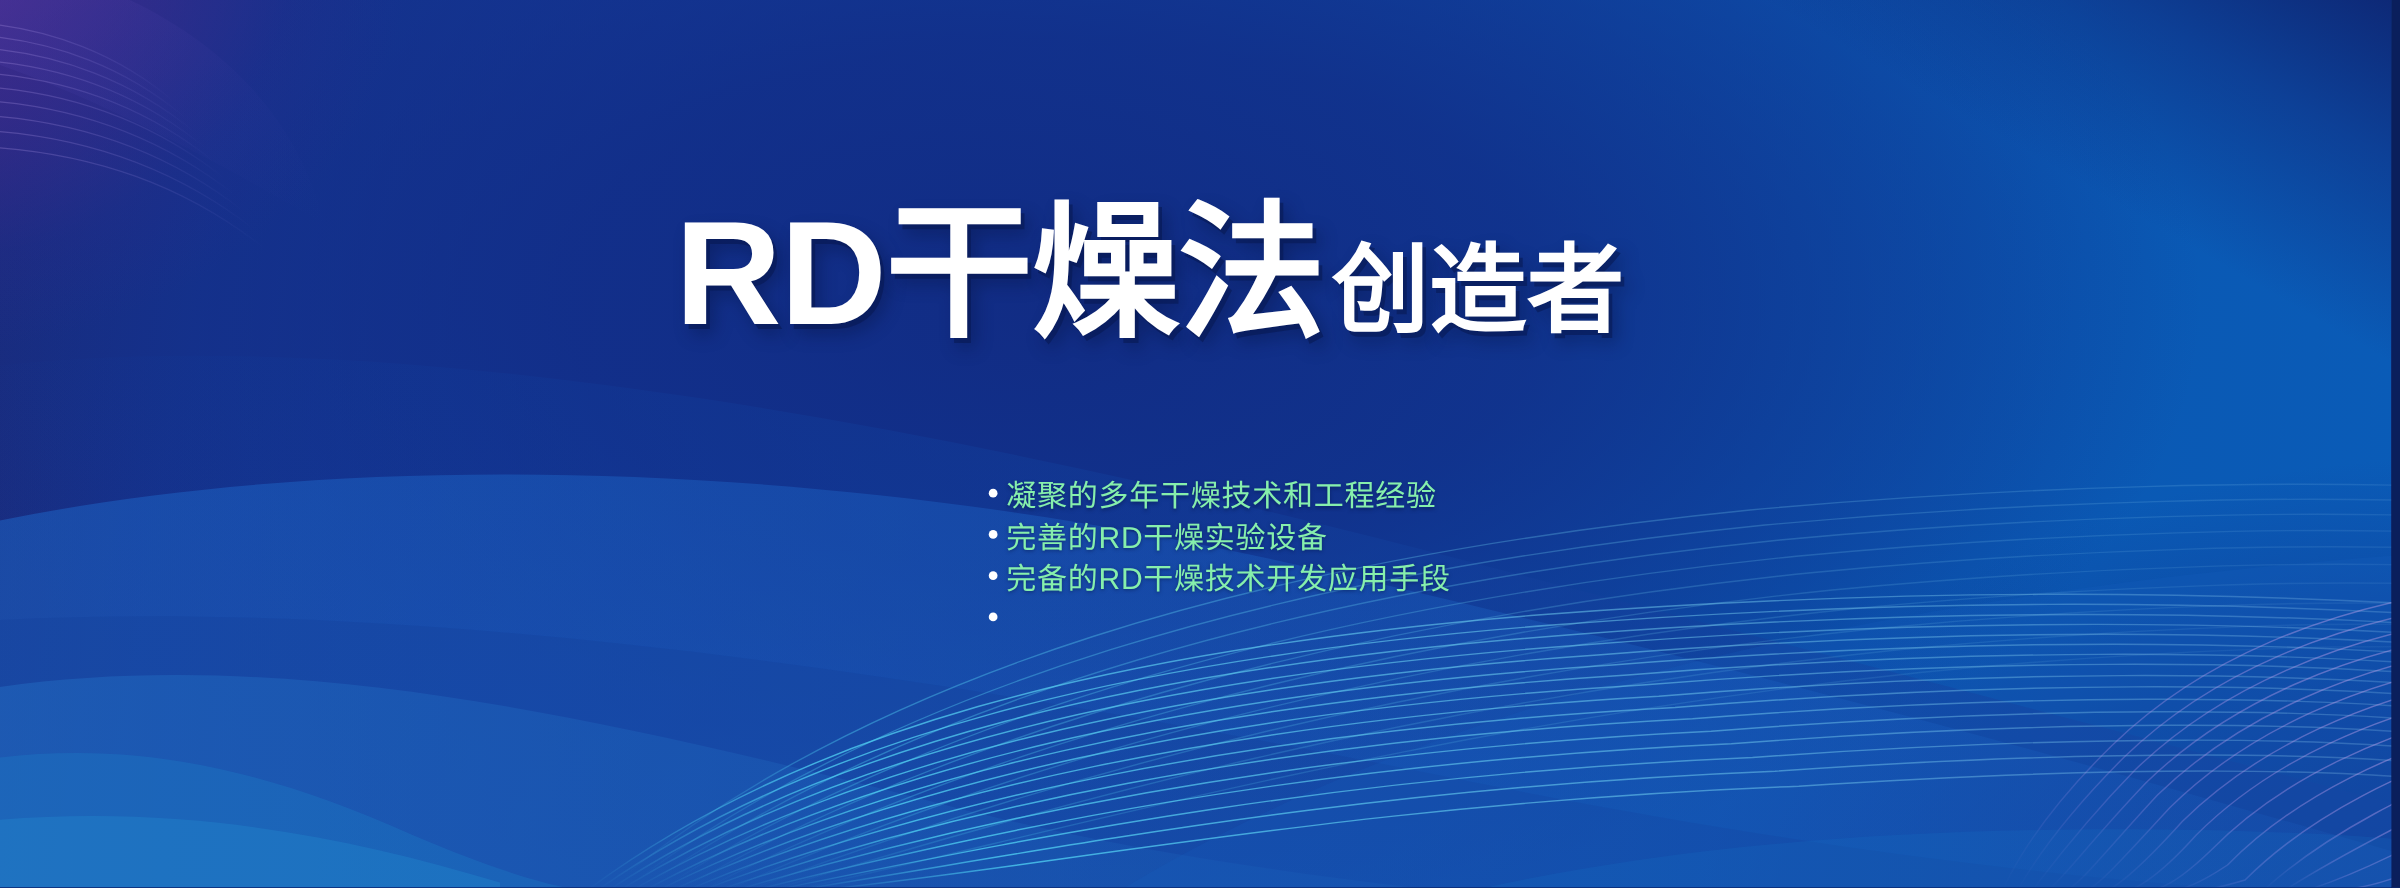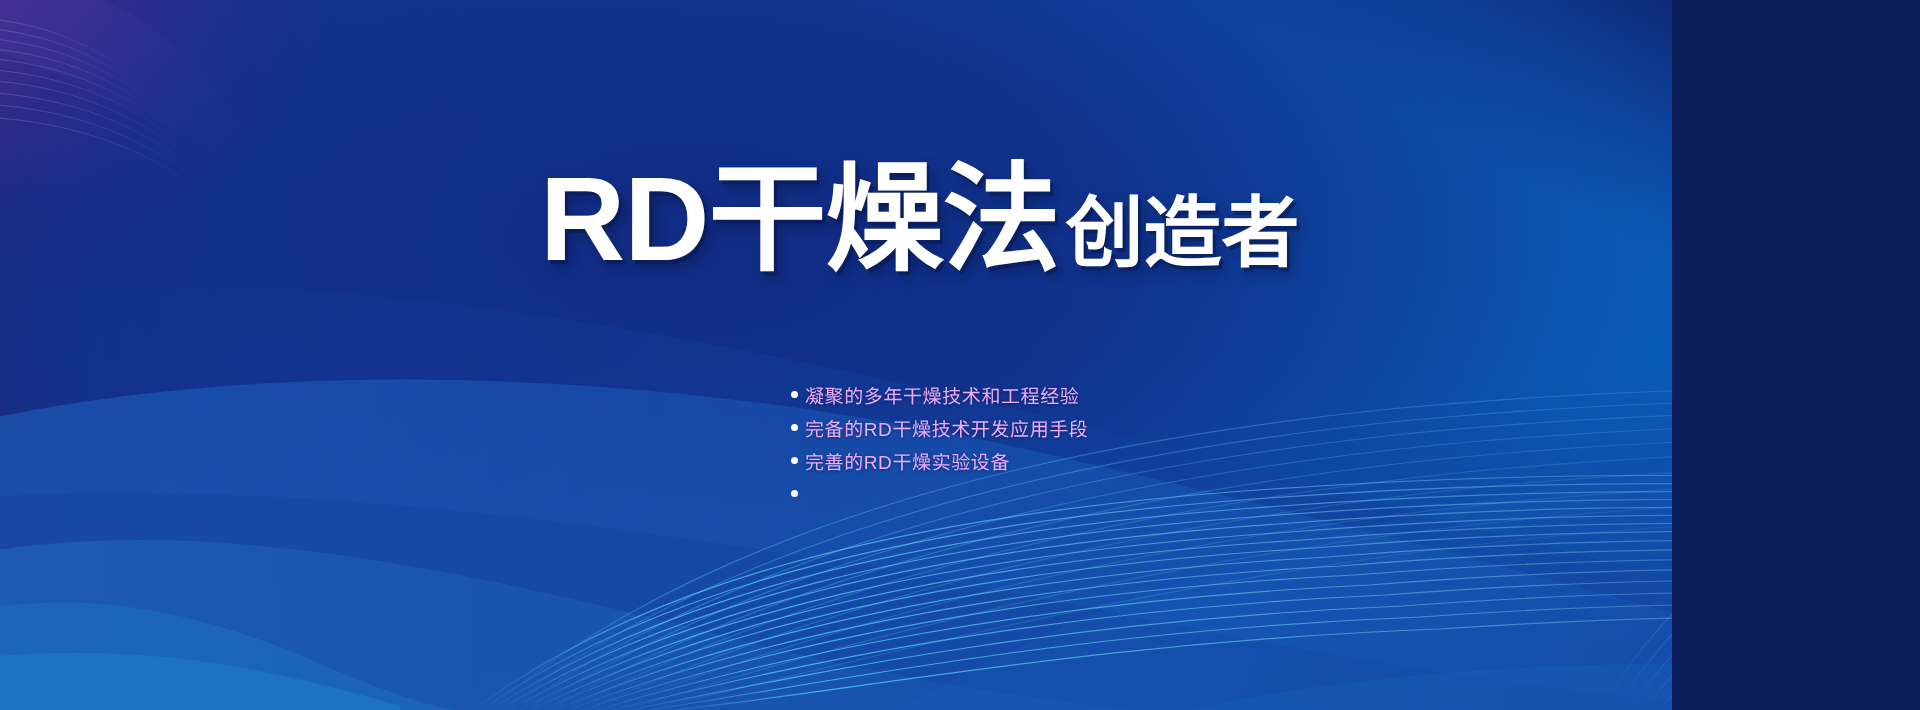--- a/index.html
+++ b/index.html
@@ -5,21 +5,21 @@
 <style>
   html, body {
     margin: 0;
     padding: 0;
     background: #0a1f5c;
   }
   * { box-sizing: border-box; }
 
   .banner {
     position: relative;
-    width: 1672px;
+    width: 1913px;
     height: 710px;
     overflow: hidden;
     font-family: "Liberation Sans", "DejaVu Sans", sans-serif;
     background: #123b8f;
   }
 
   
   .bg-layer {
     position: absolute;
     inset: 0;
@@ -125,22 +125,22 @@
     top: 378px;
     margin: 0;
     padding: 0;
     list-style: none;
   }
 
   .bullet-item {
     display: flex;
     align-items: center;
     height: 33px;
-    color: #f0abfc;
-    font-size: 19px;
+    color: #86efac;
+    font-size: 24px;
     font-weight: 400;
     letter-spacing: 0.6px;
     white-space: nowrap;
     text-shadow: 0 1px 3px rgba(6,20,66,0.55);
   }
 
   .bullet-dot {
     width: 7px;
     height: 7px;
     border-radius: 50%;
@@ -297,25 +297,25 @@
       <span class="headline-main">RD干燥法</span><span class="headline-sub">创造者</span>
     </div>
 
     <ul class="bullets">
       <li class="bullet-item">
         <span class="bullet-dot"></span>
         <span>凝聚的多年干燥技术和工程经验</span>
       </li>
       <li class="bullet-item">
         <span class="bullet-dot"></span>
-        <span>完备的RD干燥技术开发应用手段</span>
+        <span>完善的RD干燥实验设备</span>
       </li>
       <li class="bullet-item">
         <span class="bullet-dot"></span>
-        <span>完善的RD干燥实验设备</span>
+        <span>完备的RD干燥技术开发应用手段</span>
       </li>
       <li class="bullet-item">
         <span class="bullet-dot"></span>
       </li>
     </ul>
 
   </div>
 </div>
 
 </body></html>

